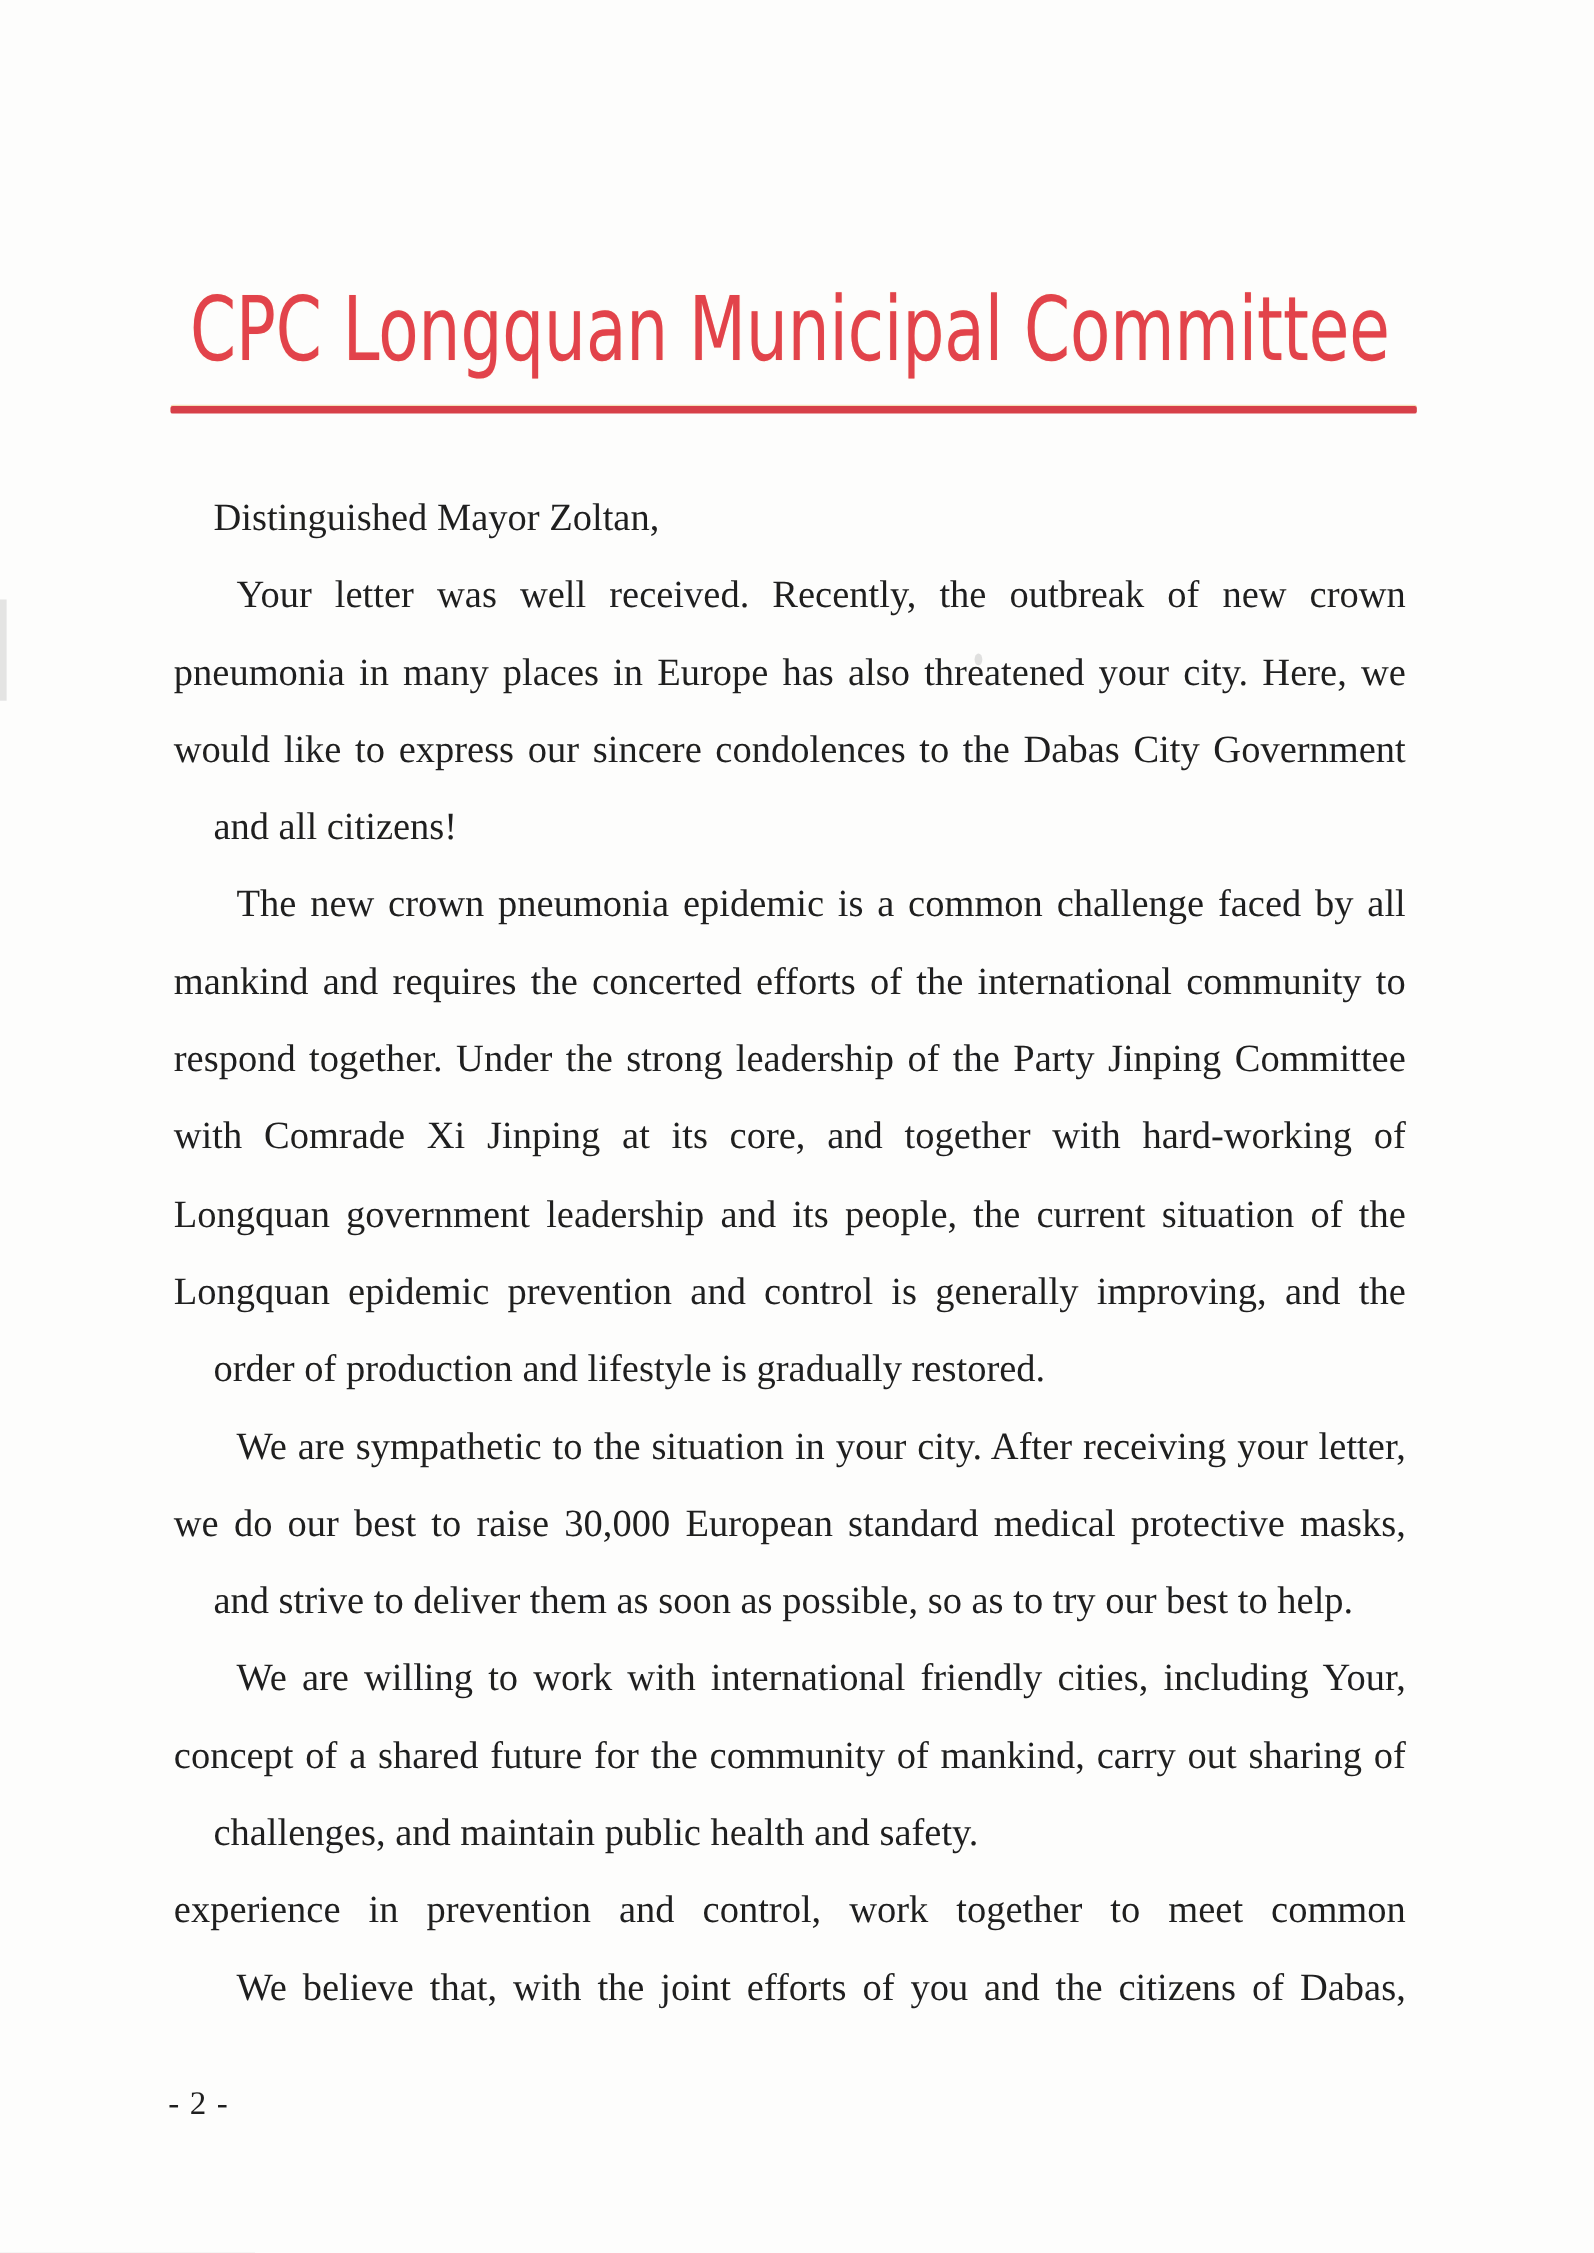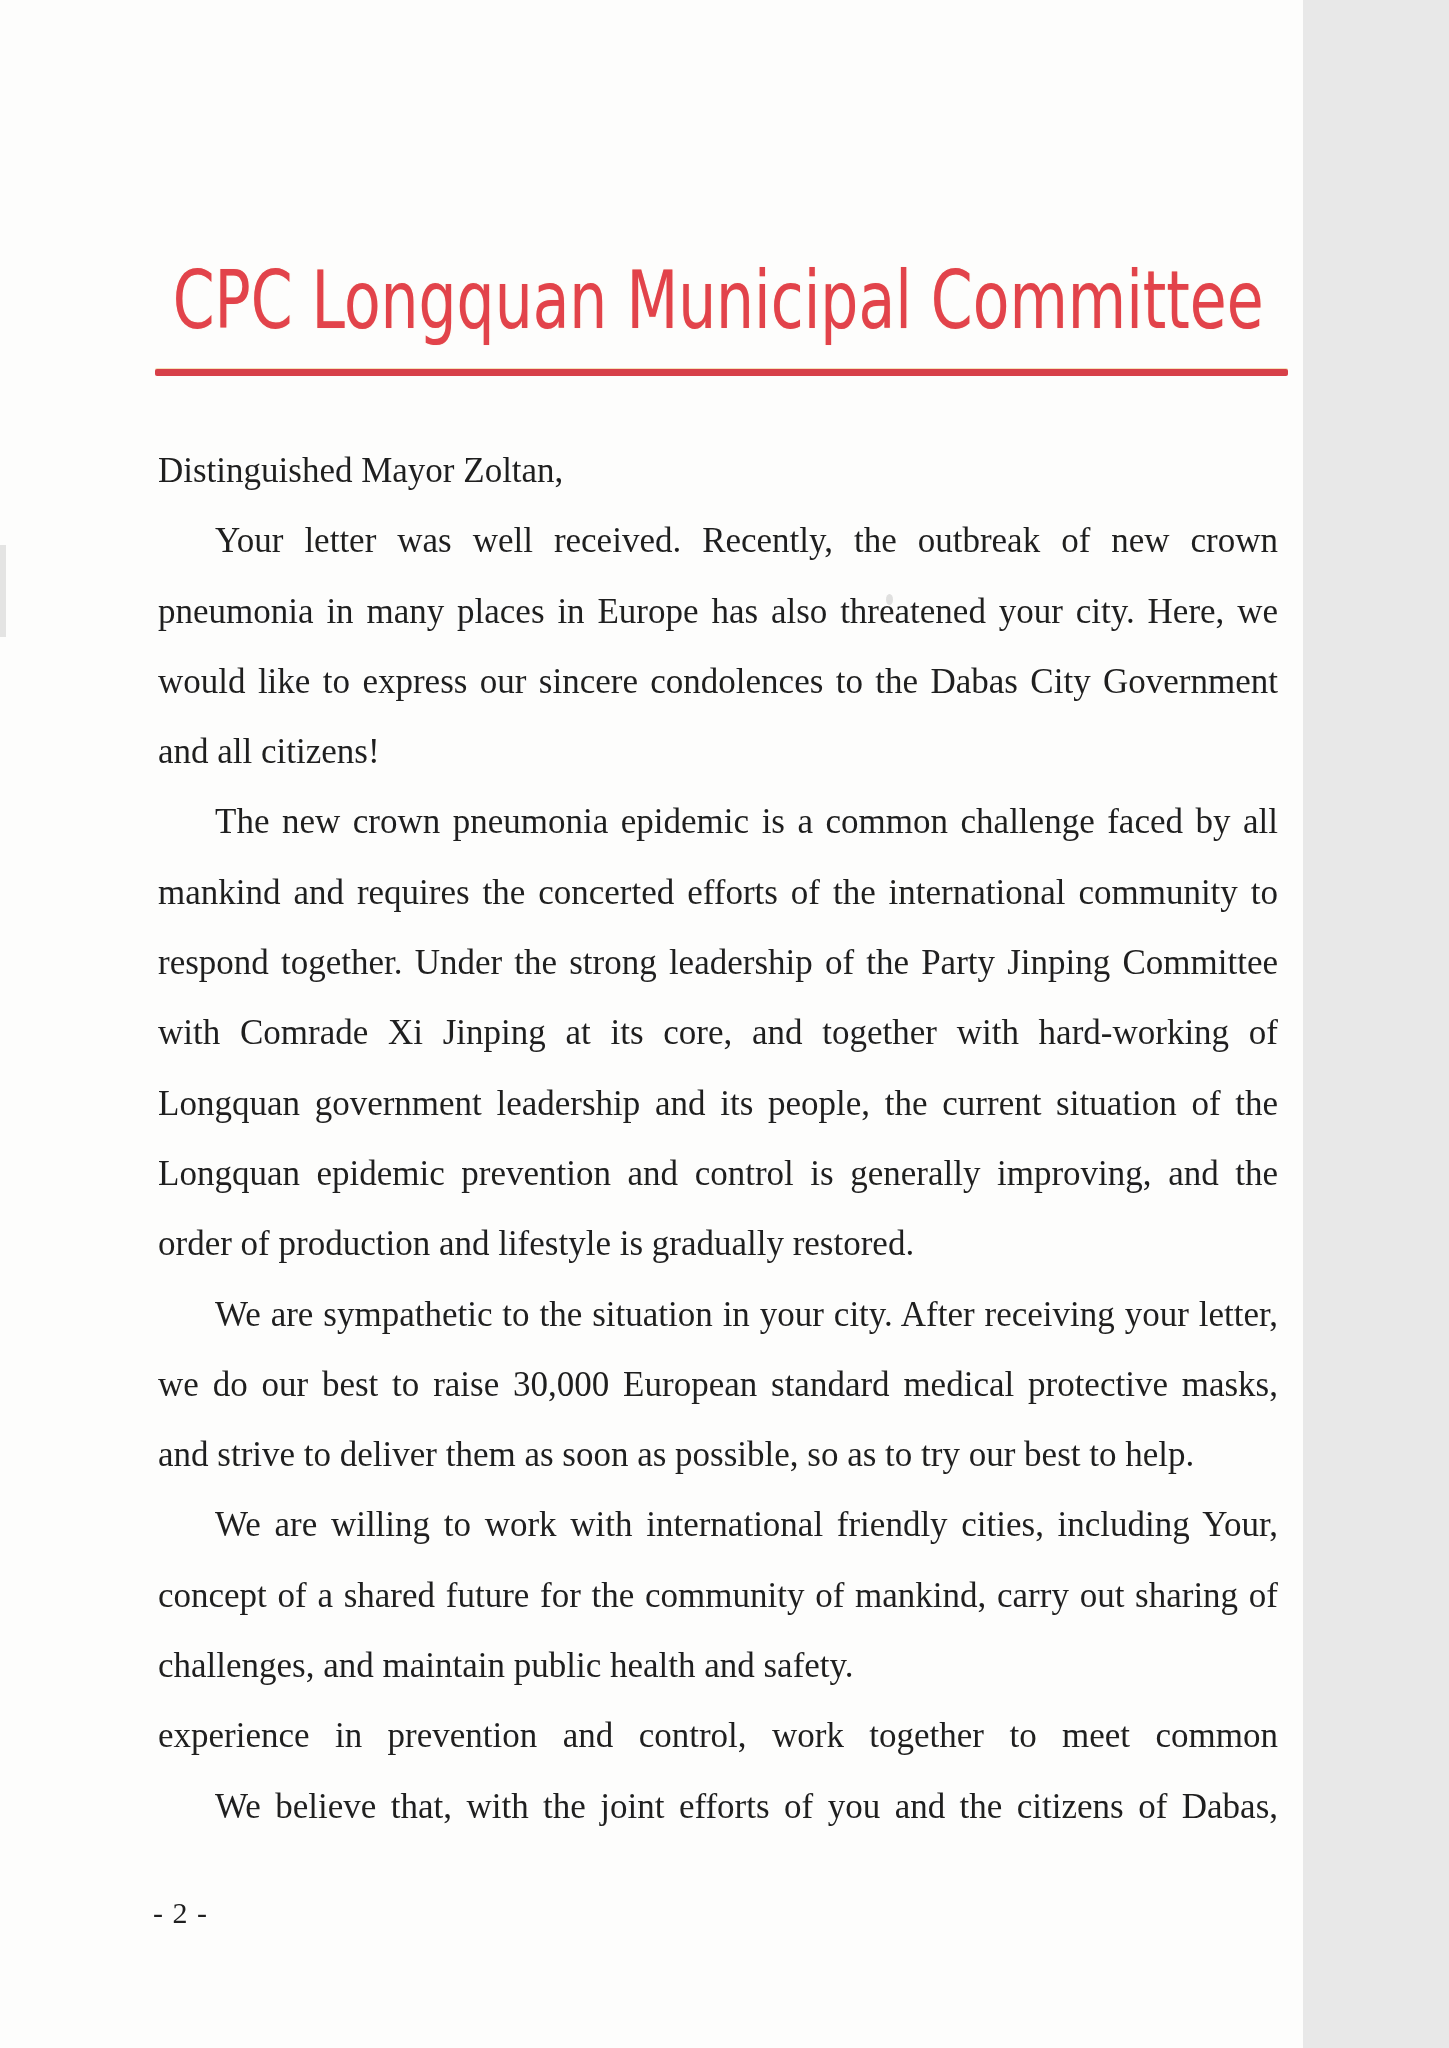--- a/index.html
+++ b/index.html
@@ -1,18 +1,18 @@
 <!DOCTYPE html>
 <html style="--title: #e2434b; --rule: #d74049; --body: #1f1f1f; --page-bg: #fdfdfc;"><head>
 <meta charset="utf-8">
 <style>
   html,body{margin:0;padding:0;background:#e8e8e8;}
   .page{
     position:relative;
-    width:1303px;height:2048px;
+    width:1449px;height:2048px;
     background:var(--page-bg,#fdfdfc);
     overflow:hidden;
     font-family:"Liberation Serif", serif;
   }
   
   .title-wrap{
     position:absolute;top:246px;left:157px;width:1122px;height:110px;
     display:flex;justify-content:center;align-items:flex-start;
   }
   .title-text{
@@ -33,21 +33,21 @@
   
   .body-block{
     position:absolute;top:436px;left:158px;width:1120px;
     font-size:35px;color:var(--body,#1f1f1f);
   }
   .ln{
     height:70.3px;line-height:70.3px;
     text-align:justify;text-align-last:justify;
     white-space:normal;
   }
-  .ln.last{text-align-last:left;}
+  .ln.last{text-align-last:left;margin-left:36px;}
   .ln.ind{text-indent:57px;}
   
   .footer{
     position:absolute;left:153px;top:1896px;
     font-size:30px;color:var(--body,#1f1f1f);
     letter-spacing:1px;
   }
   
   .smudge-left{
     position:absolute;left:0;top:545px;width:6px;height:92px;

